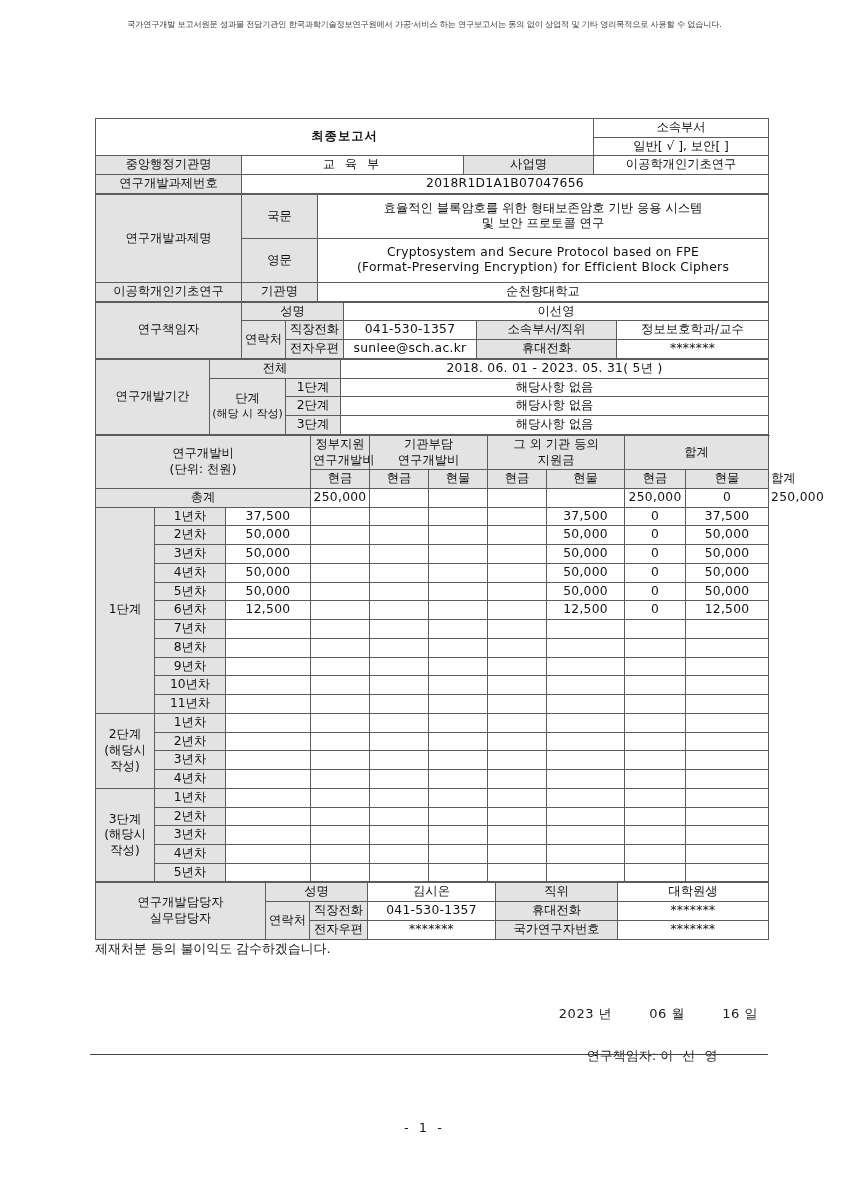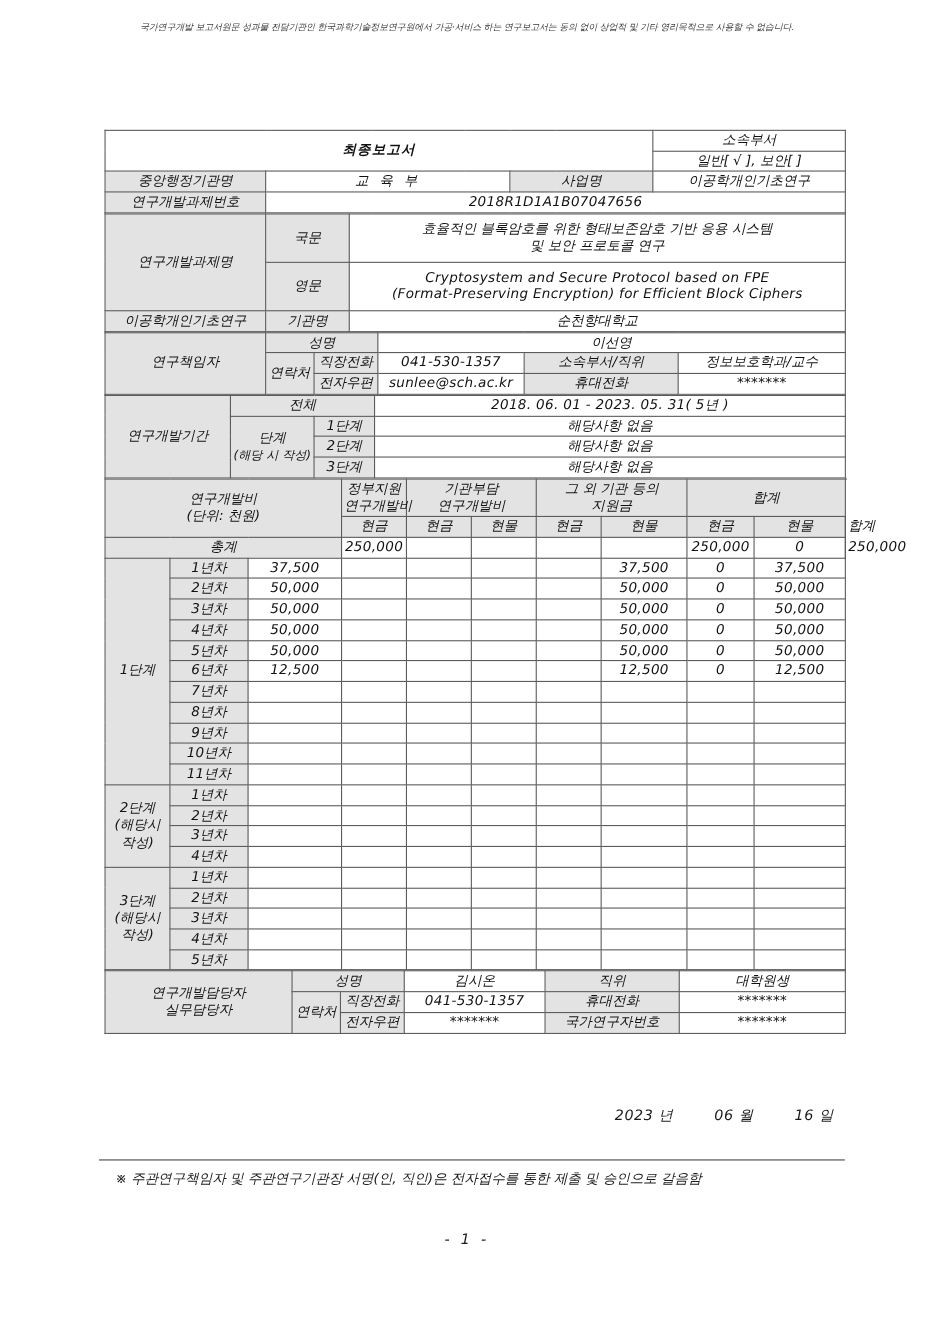--- a/index.html
+++ b/index.html
@@ -14,21 +14,20 @@
     color: #1a1a1a;
     position: relative;
     overflow: hidden;
   }
   .page {
     width: 849px;
     height: 1200px;
     position: relative;
     box-sizing: border-box;
     padding: 0;
-    font-style: italic;
   }
   .copyright-notice {
     position: absolute;
     top: 19px;
     left: 0;
     width: 849px;
     text-align: center;
     font-size: 8.2px;
     color: #3a3a3a;
     letter-spacing: -0.2px;
@@ -583,32 +582,36 @@
           <td class="wht eng">*******</td>
           <td class="hd sml">국가연구자번호</td>
           <td class="wht eng">*******</td>
         </tr>
       </tbody>
     </table>
 
   </div>
 
   <div class="declaration">
+    <div>제재처분 등의 불이익도 감수하겠습니다.</div>
   </div>
 
   <div class="datesign">
     <div class="date-line">
       <span>2023 년</span>
       <span style="display:inline-block;width:28px"></span>
       <span>06 월</span>
       <span style="display:inline-block;width:28px"></span>
       <span>16 일</span>
     </div>
     <div class="sig-block">
+      <div>
+        <span>연구책임자:</span>
+        <span class="sig-name">이 선 영</span>
+      </div>
     </div>
   </div>
 
   <div class="footnote-rule"></div>
-  <div class="footnote">※ 주관연구책임자 및 주관연구기관장 서명(인, 직인)은 전자접수를 통한 제출 및 승인으로 갈음함</div>
 
   <div class="pagenum">- 1 -</div>
 
 </div>
 
 </body></html>

